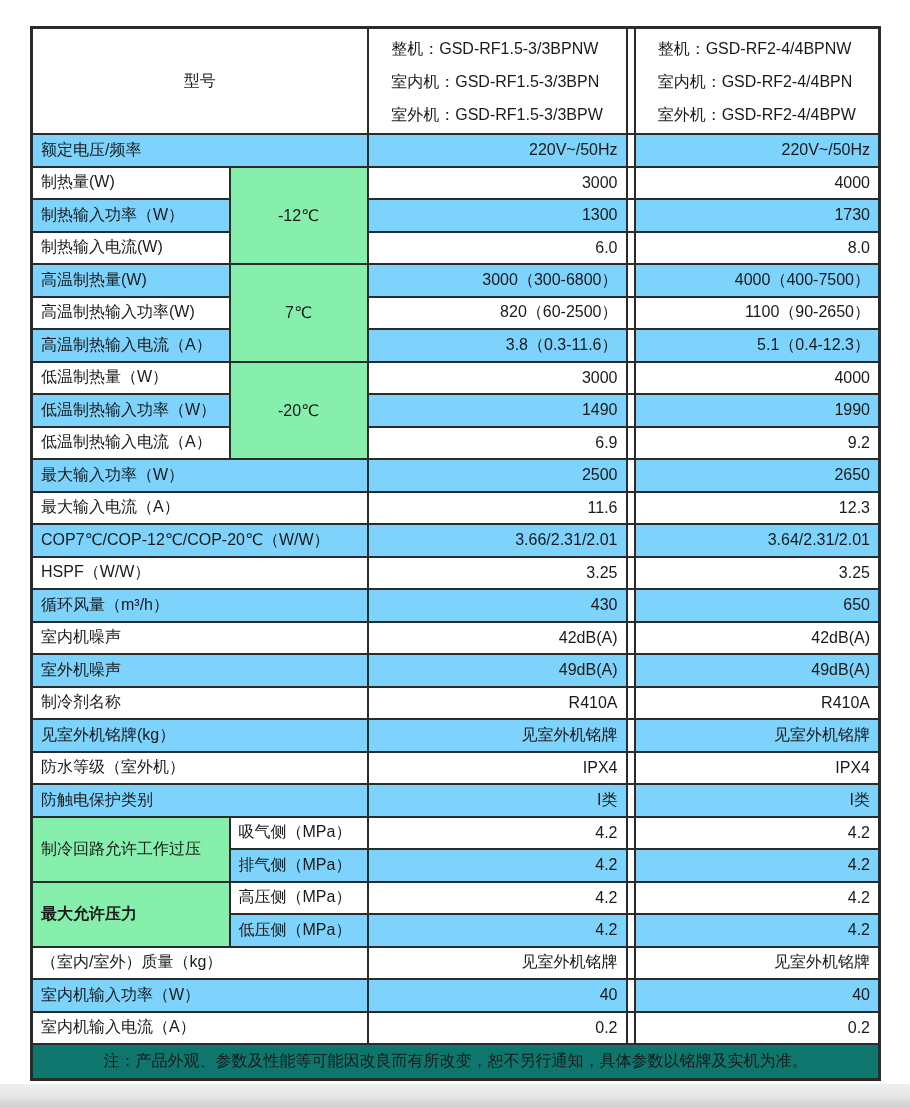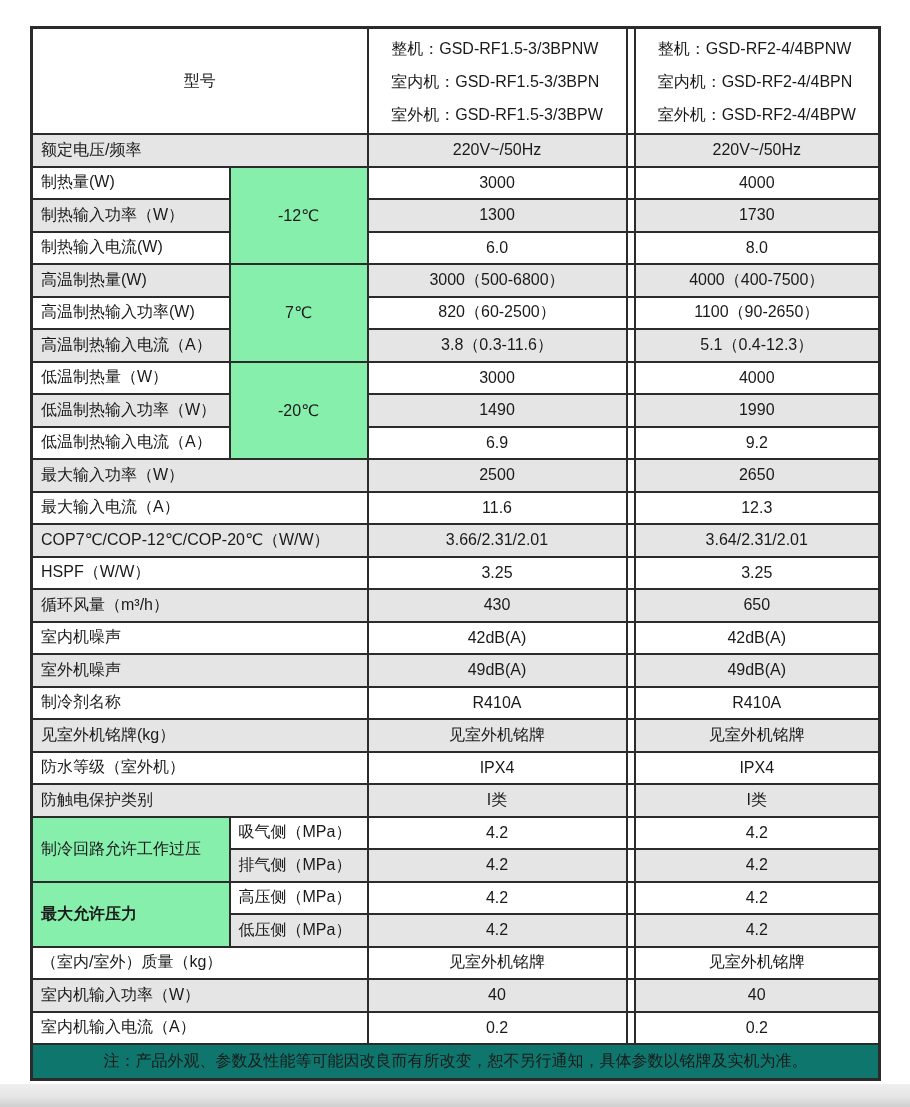--- a/index.html
+++ b/index.html
@@ -19,25 +19,25 @@
     font-size:16px;
   }
   .spec-table td{
     border:2px solid #2b2b2b;
     padding:0 8px;
     height:30.5px;
     vertical-align:middle;
     overflow:hidden;
     white-space:nowrap;
   }
-  tr.alt td{background:#e5e5e5;}
+  tr.alt td{background:#7dd3fc;}
   .spec-table td.merged{background:#86efac;text-align:center;}
   .spec-table td.gap{background:#ffffff !important;padding:0;}
   .lbl{text-align:left;}
-  .val{text-align:center;}
+  .val{text-align:right;}
   .header-row td{height:104px;background:#ffffff;}
   .model-cell{text-align:center;}
   .model-lines{display:inline-block;text-align:left;line-height:33px;}
   .note-row td{height:33px;text-align:center;background:#0f766e;}
   .bottom-band{
     position:absolute;left:0;bottom:0;width:910px;height:23px;
     background:linear-gradient(to bottom,#efefef 0%,#e6e6e6 55%,#cfcfcf 100%);
   }
 </style>
 </head>
@@ -95,21 +95,21 @@
   <tr>
     <td class="lbl">制热输入电流(W)</td>
     <td class="val">6.0</td>
     <td class="gap"></td>
     <td class="val">8.0</td>
   </tr>
 
   <tr class="alt">
     <td class="lbl">高温制热量(W)</td>
     <td rowspan="3" class="merged">7℃</td>
-    <td class="val">3000（500-6800）</td>
+    <td class="val">3000（300-6800）</td>
     <td class="gap"></td>
     <td class="val">4000（400-7500）</td>
   </tr>
   <tr>
     <td class="lbl">高温制热输入功率(W)</td>
     <td class="val">820（60-2500）</td>
     <td class="gap"></td>
     <td class="val">1100（90-2650）</td>
   </tr>
   <tr class="alt">

